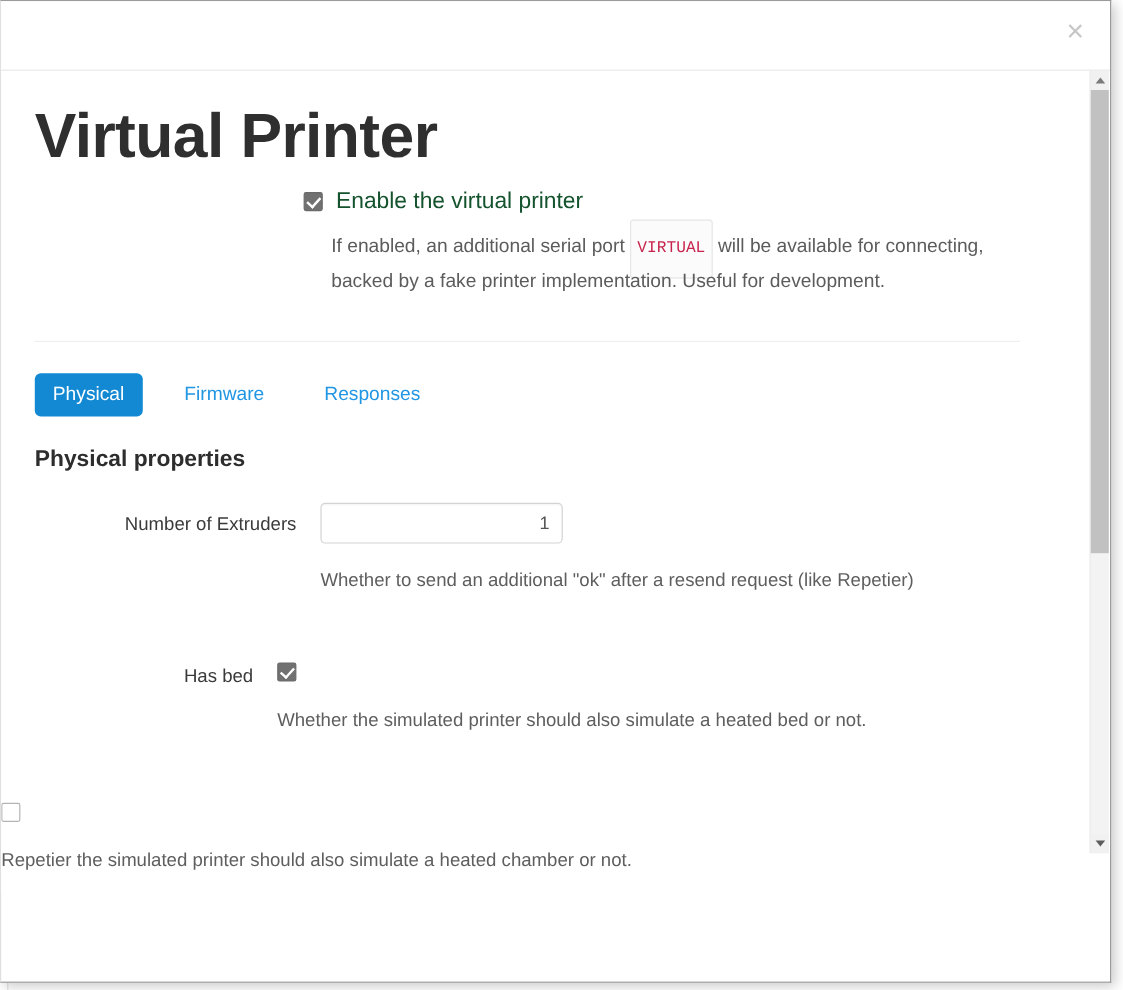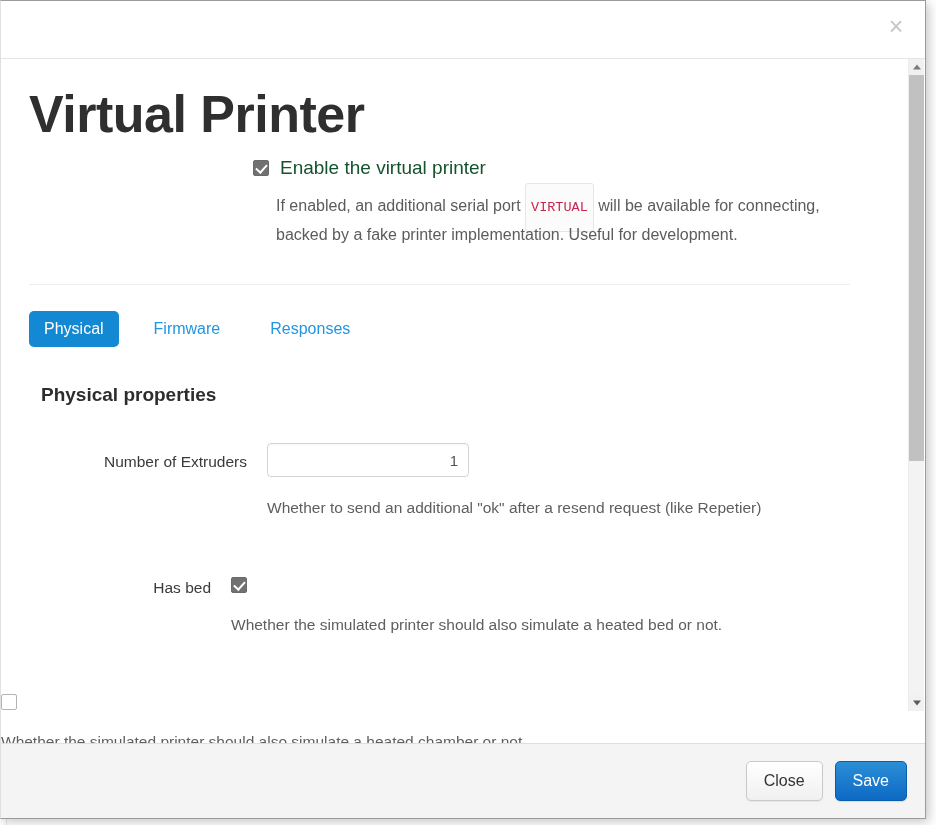--- a/index.html
+++ b/index.html
@@ -198,21 +198,21 @@
     cursor: pointer;
     user-select: none;
     white-space: nowrap;
   }
   .tab.active {
     background: #1389d4;
     color: #ffffff;
   }
 
   .section-heading {
-    margin: 12px;
+    margin: 0;
     padding: 24px 0 0 28px;
     font-size: 19px;
     line-height: 24px;
     font-weight: bold;
     color: #2d2d2d;
   }
 
   .row-extruders { padding-top: 24px; }
   .row-extruders .control-label { padding-top: 8px; margin-left: 36px; }
   .num-input {
@@ -377,35 +377,31 @@
         <div class="control-label">Has bed</div>
         <div class="control-area">
           <span class="cb checked"></span>
           <div class="cb-help">Whether the simulated printer should also simulate a heated bed or not.</div>
         </div>
       </div>
 
       <div class="form-row row-chamber">
         <div class="control-area">
           <span class="cb"></span>
-          <div class="cb-help">Whether the simulated printer should also simulate a heated chamber or not.</div>
+          <div class="cb-help">Repetier the simulated printer should also simulate a heated chamber or not.</div>
         </div>
       </div>
 
     </div>
 
     <div class="scrollbar">
       <div class="sb-btn up">
           <span class="sb-arrow"></span>
         </div>
       <div class="sb-thumb"></div>
       <div class="sb-btn down">
           <span class="sb-arrow"></span>
         </div>
     </div>
   </div>
 
-  <div class="modal-footer">
-    <div class="btn btn-default">Close</div>
-    <div class="btn btn-primary">Save</div>
-  </div>
 
 </div>
 
 </body></html>

